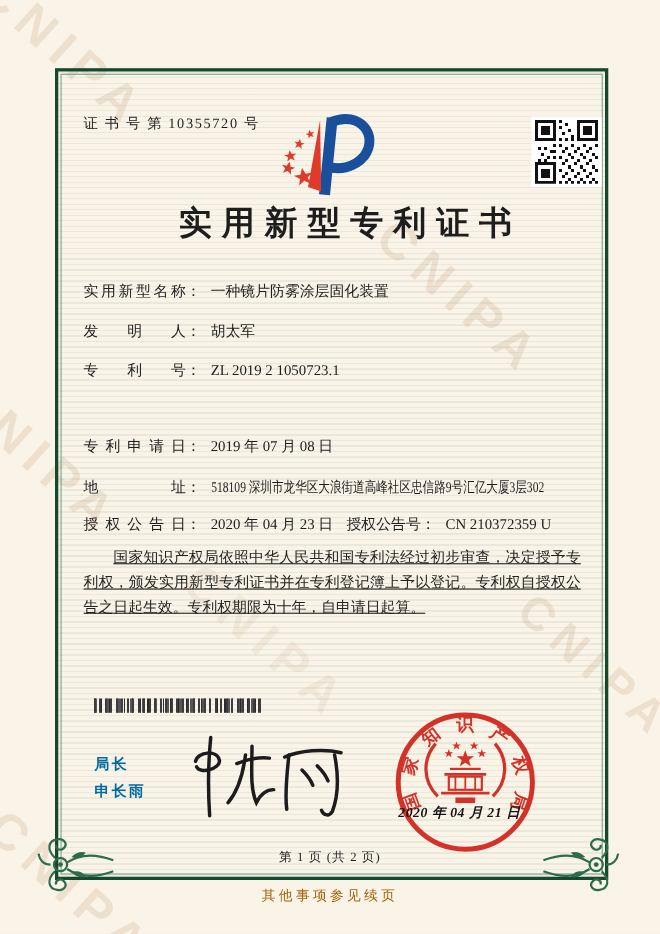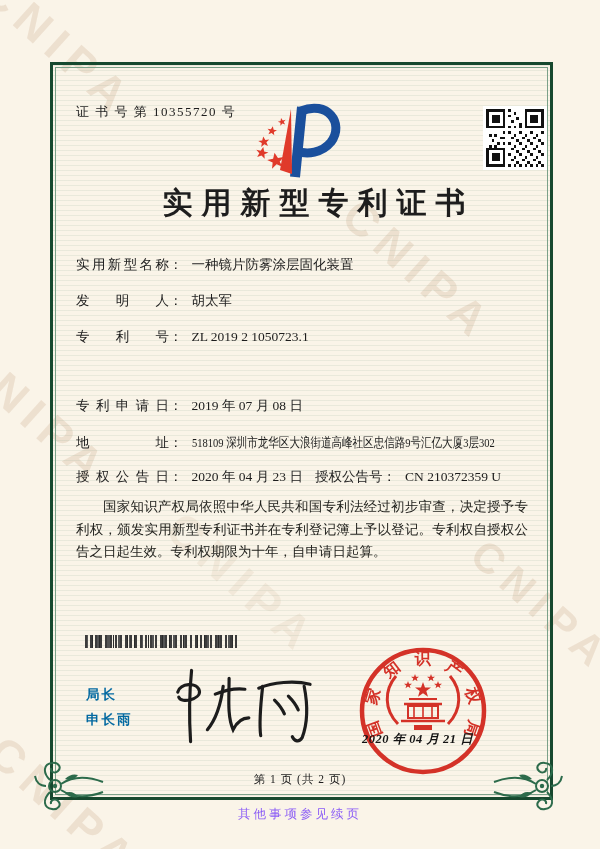--- a/index.html
+++ b/index.html
@@ -29,38 +29,38 @@
          letter-spacing:9px;text-indent:9px;padding-left:28px;}
   
   .row{position:absolute;left:76px;width:455px;font-size:13.5px;white-space:nowrap;}
   .flabel{display:inline-block;width:93px;text-align:justify;text-align-last:justify;vertical-align:top;}
   .fvalue{margin-left:9px;}
   .addr-squeeze{display:inline-block;transform:scaleX(0.78);transform-origin:0 60%;white-space:nowrap;}
   .grant2{position:absolute;left:239px;top:0;}
   .r1{top:256px;} .r2{top:292px;} .r3{top:328px;} .r4{top:364px;margin-top:33px;} .r5{top:400px;} .r6{top:434px;} .r7{top:468px;}
   
   .paras{position:absolute;left:76px;width:452px;top:496px;font-size:13.5px;line-height:22.5px;
-         text-align:justify;color:#23231f;}
+         text-align:justify;color:#23231f;text-decoration:underline;}
   .paras p{margin:0;text-indent:2em;}
   
   .barcode{position:absolute;left:85px;top:635px;width:154px;height:13px;
            background:repeating-linear-gradient(90deg,#3c3c3c 0 2px,transparent 2px 5px),
                       repeating-linear-gradient(90deg,#2a2a2a 0 1px,transparent 1px 7px),
                       repeating-linear-gradient(90deg,#555 0 3px,transparent 3px 11px);}
   
   .officer{position:absolute;left:86px;font-family:"Liberation Sans","DejaVu Sans",sans-serif;
            font-weight:bold;font-size:13.5px;letter-spacing:2px;color:#0369a1;}
   .ot{top:686px;} .on{top:711px;}
   .sig{position:absolute;left:158px;top:664px;width:158px;height:84px;}
   
   .seal{position:absolute;left:356px;top:644px;width:134px;height:134px;opacity:0.95;}
   .seal-date{position:absolute;left:362px;top:731px;width:122px;text-align:left;font-size:12.5px;
              font-weight:bold;color:#141414;letter-spacing:0.5px;font-style:italic;}
   .pagenum{position:absolute;left:0;right:0;top:772px;text-align:center;font-size:11.5px;letter-spacing:1px;}
-  .cont{position:absolute;left:0;right:0;top:806px;text-align:center;font-size:12.5px;letter-spacing:3px;color:#8b5cf6;}
+  .cont{position:absolute;left:0;right:0;top:806px;text-align:center;font-size:12.5px;letter-spacing:3px;color:#a16207;}
   .orn{position:absolute;top:760px;width:72px;height:52px;}
   .orn-l{left:33px;} .orn-r{left:492px;transform:scaleX(-1);}
 </style>
 </head>
 <body>
 
 <div class="page">
 
   <div class="wm wm1">CNIPA</div>
   <div class="wm wm2">CNIPA</div>

